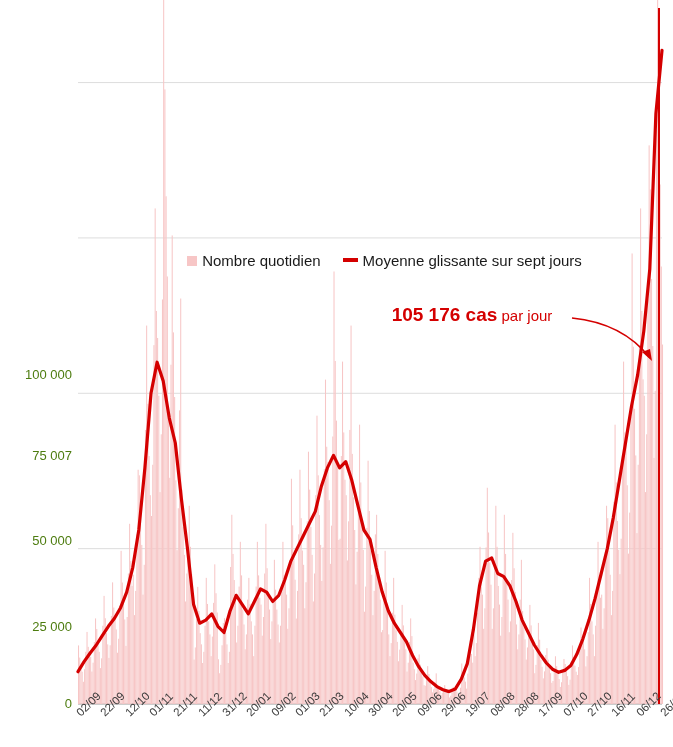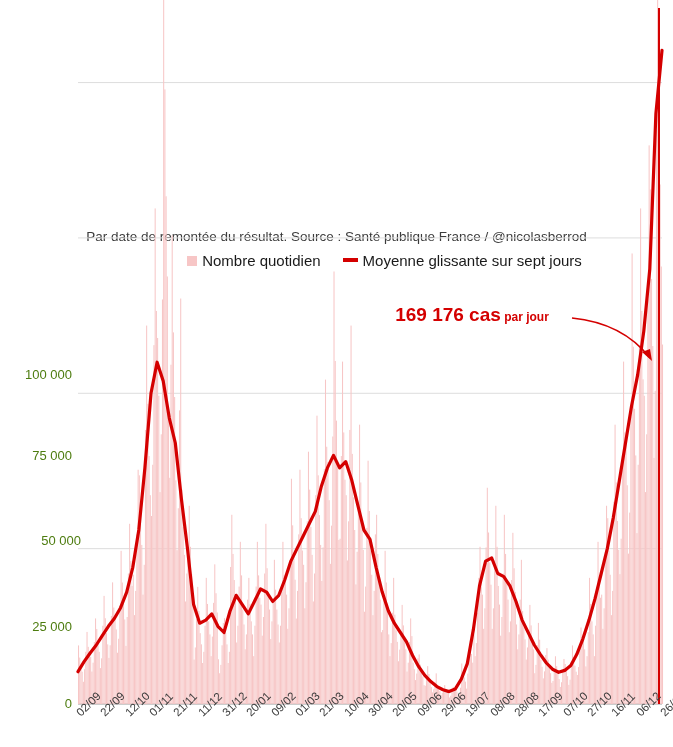--- a/index.html
+++ b/index.html
@@ -83,22 +83,22 @@
     width: 240px;
     text-align: center;
     color: #d40000;
     line-height: 1.25;
   }
   .annotation .line1 {
     font-size: 19px;
     font-weight: bold;
   }
   .annotation .line1 .small {
-    font-size: 12px;
-    font-weight: bold;
+    font-size: 15px;
+    font-weight: normal;
   }
   .annotation .line2 {
     font-size: 16px;
   }
   .annotation .line2 .small {
     font-size: 13px;
   }
   .ytick {
     position: absolute;
     right: 0;
@@ -116,34 +116,33 @@
     transform: rotate(-45deg);
     white-space: nowrap;
   }
   svg { display: block; }
 </style>
 </head>
 <body>
 
 <div id="chart-root">
 
-  <div class="subtitle">Par date de remontée du résultat. Source : Santé publique France / @nicolasberrod</div>
 
   <div class="legend">
     <span class="sw-bar"></span><span class="legend-label">Nombre quotidien</span><span class="sw-line"></span><span class="legend-label">Moyenne glissante sur sept jours</span>
   </div>
 
   <div class="annotation">
-    <div class="line1"><span>169 176 cas</span><span class="small"> par jour</span></div>
+    <div class="line1"><span>105 176 cas</span><span class="small"> par jour</span></div>
   </div>
 
   <div class="ytick" style="left:0px; top:704px;">0</div>
   <div class="ytick" style="left:0px; top:627px;">25 000</div>
-  <div class="ytick" style="left:0px; top:541px;padding-left:9px;">50 000</div>
-  <div class="ytick" style="left:0px; top:456px;">75 000</div>
+  <div class="ytick" style="left:0px; top:541px;">50 000</div>
+  <div class="ytick" style="left:0px; top:456px;">75 007</div>
   <div class="ytick" style="left:0px; top:375px;">100 000</div>
 
   <svg id="plot" width="673" height="747" style="position:absolute;left:0;top:0;">
     <g id="gridlines">
         <line x1="78" x2="662" y1="704" y2="704" stroke="#999" stroke-width="1"></line>
         <line x1="78" x2="662" y1="548.6428571428571" y2="548.6428571428571" stroke="#dddddd" stroke-width="1"></line>
         <line x1="78" x2="662" y1="393.2857142857143" y2="393.2857142857143" stroke="#dddddd" stroke-width="1"></line>
         <line x1="78" x2="662" y1="237.92857142857144" y2="237.92857142857144" stroke="#dddddd" stroke-width="1"></line>
         <line x1="78" x2="662" y1="82.57142857142856" y2="82.57142857142856" stroke="#dddddd" stroke-width="1"></line>
       </g>

